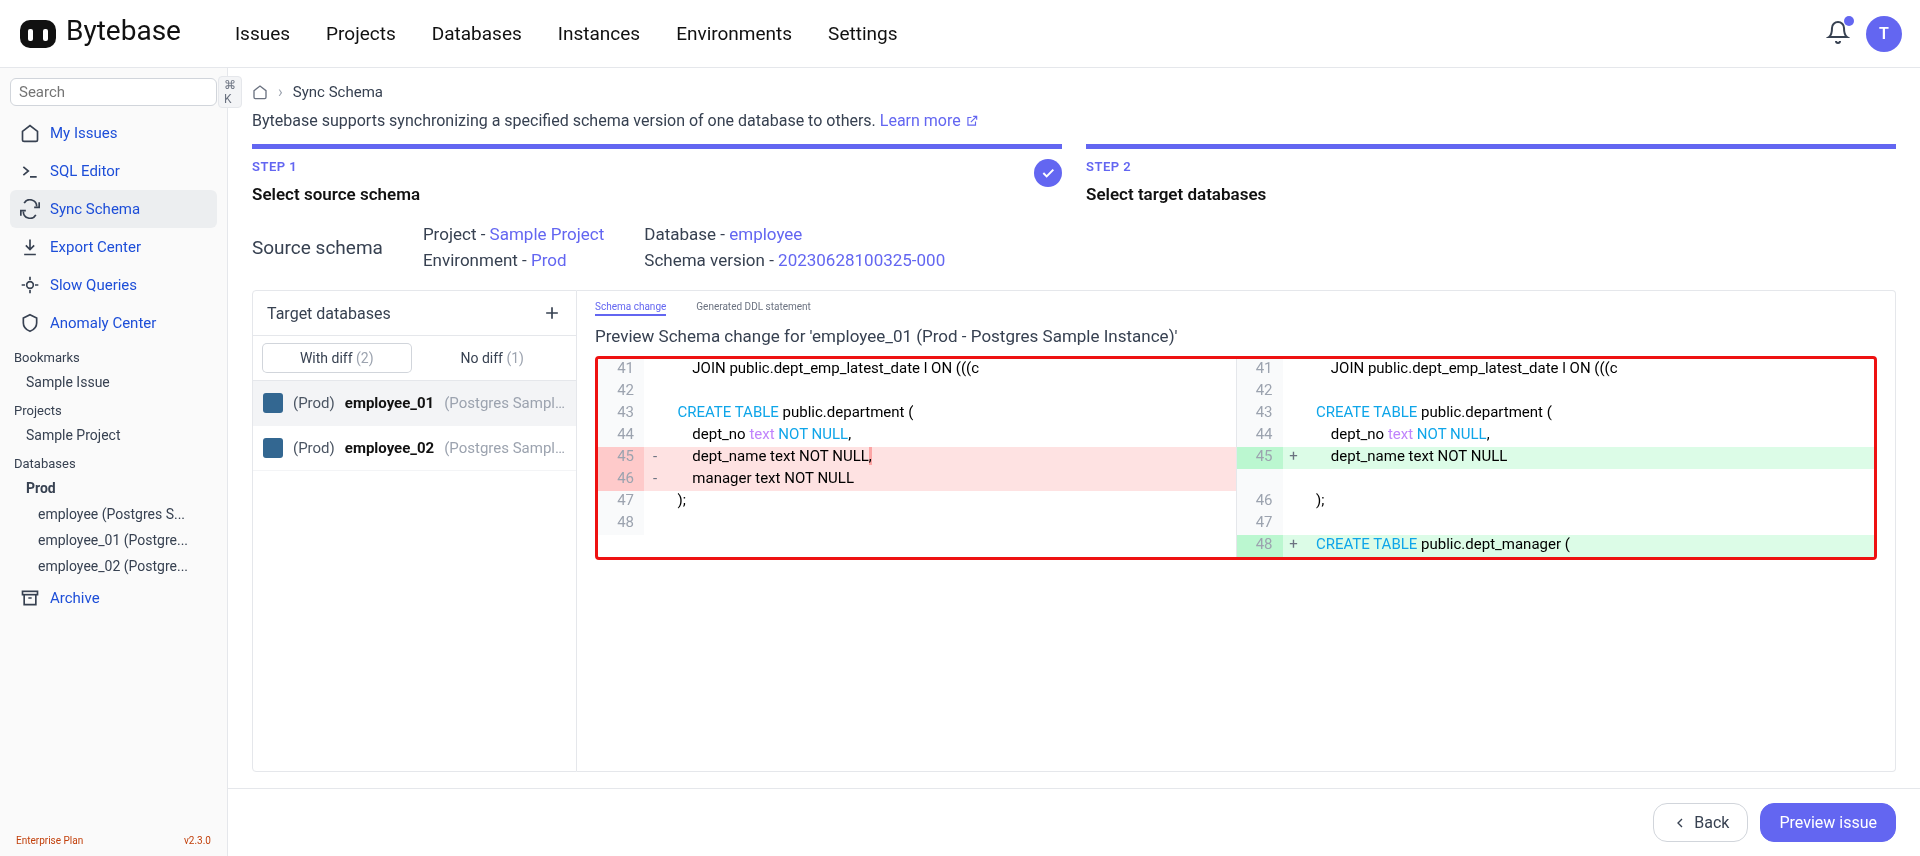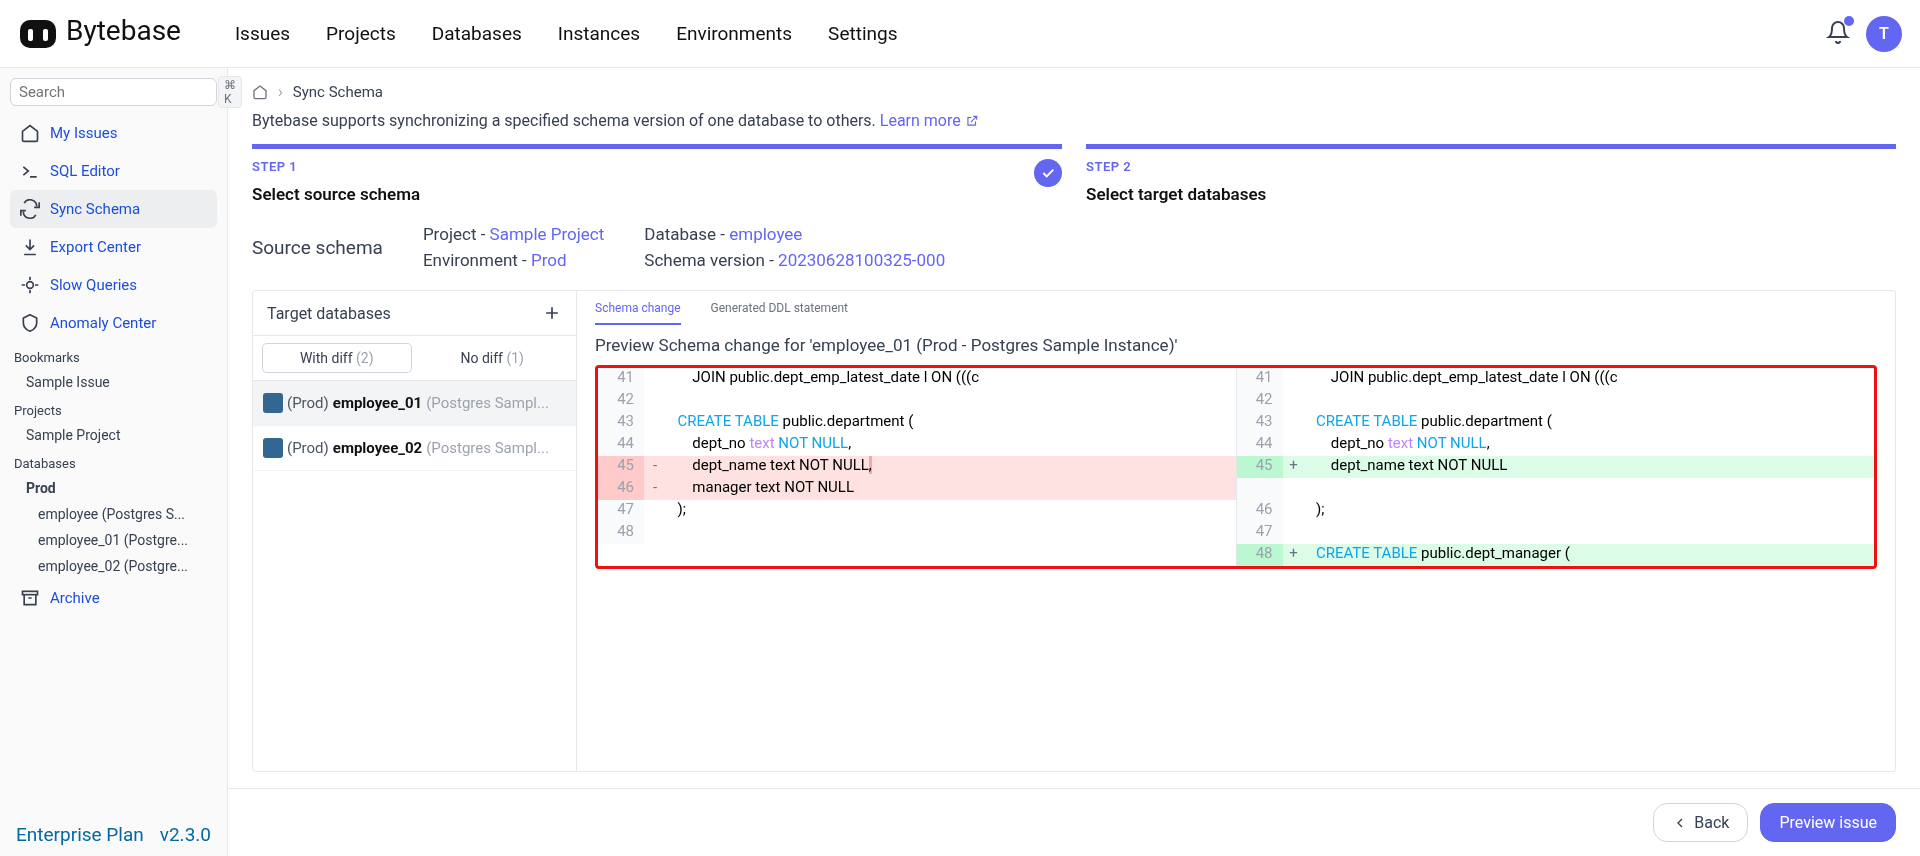--- a/index.html
+++ b/index.html
@@ -18,21 +18,21 @@
 .search{display:flex;align-items:center;height:28px;border:1px solid #d1d5db;border-radius:6px;padding:0 8px;background:#fff;margin-bottom:8px}
 .search input{border:none;outline:none;flex:1;font-size:15px;background:transparent}
 .kbd{font-size:12px;background:#f3f4f6;border:1px solid #e5e7eb;border-radius:4px;padding:1px 5px;color:#6b7280}
 .navitem{display:flex;align-items:center;gap:10px;padding:9px 10px;border-radius:6px;font-size:15px;color:#1d4ed8;cursor:pointer}
 .navitem.active{background:#eceef0}
 .navicon{width:20px;height:20px;flex-shrink:0;color:#374151}
 .section-label{font-size:13px;color:#374151;padding:8px 4px 4px}
 .treeitem{font-size:14px;color:#374151;padding:5px 0 5px 16px;cursor:pointer;white-space:nowrap;overflow:hidden;text-overflow:ellipsis}
 .treeitem.bold{font-weight:700}
 .treeitem.deep{padding-left:28px}
-.sidebar-footer{margin-top:auto;display:flex;justify-content:space-between;font-size:19px;color:#0369a1;padding:8px 6px 0}
+.sidebar-footer{margin-top:auto;display:flex;justify-content:space-between;font-size:10px;color:#c2410c;padding:8px 6px 0}
 .content{flex:1;display:flex;flex-direction:column;min-width:0}
 .breadcrumb{display:flex;align-items:center;gap:10px;padding:14px 24px 6px}
 .crumb-sep{color:#9ca3af}
 .crumb{font-size:15px;color:#374151}
 .subtitle{padding:4px 24px 14px;font-size:16px;color:#374151}
 .subtitle a{color:#6366f1;text-decoration:none}
 .steps{display:flex;gap:24px;padding:0 24px}
 .step{flex:1;border-top:5px solid #6366f1;padding-top:10px;position:relative}
 .step-label{font-size:13px;font-weight:600;color:#6366f1;letter-spacing:.5px}
 .step-title{font-size:17px;font-weight:600;color:#111;margin-top:10px}
@@ -41,29 +41,29 @@
 .schema-col{display:flex;flex-direction:column;gap:6px}
 .kv{font-size:17px;color:#374151}
 .kv a{color:#6366f1;text-decoration:none}
 .workarea{display:flex;flex:1;min-height:0;padding:0 24px 16px;gap:0}
 .targets{width:325px;border:1px solid #e5e7eb;border-radius:4px 0 0 4px;display:flex;flex-direction:column}
 .targets-head{display:flex;align-items:center;justify-content:space-between;padding:12px 14px;font-size:16px;color:#374151}
 .targets-tabs{display:flex;gap:8px;padding:8px 10px;border-top:1px solid #e5e7eb;border-bottom:1px solid #e5e7eb}
 .pill{flex:1;text-align:center;padding:6px;font-size:14px;border-radius:4px;cursor:pointer;color:#374151}
 .pill.active{background:#fff;box-shadow:0 0 0 1px #d1d5db}
 .pill .count{color:#9ca3af}
-.dbrow{display:flex;align-items:center;gap:4px;padding:12px 10px;border-bottom:1px solid #f3f4f6;font-size:15px;cursor:pointer}
+.dbrow{display:flex;align-items:center;gap:10px;padding:12px 10px;border-bottom:1px solid #f3f4f6;font-size:15px;cursor:pointer}
 .dbrow.sel{background:#f3f4f6}
 .pg-icon{width:20px;height:20px;flex-shrink:0;background:#336791;border-radius:3px}
 .envtag{color:#4b5563}
 .dbname{font-weight:700;color:#111}
 .dbinst{color:#9ca3af;white-space:nowrap;overflow:hidden;text-overflow:ellipsis}
 .diffpanel{flex:1;border:1px solid #e5e7eb;border-left:none;border-radius:0 4px 4px 0;display:flex;flex-direction:column;min-width:0}
 .difftabs{display:flex;gap:30px;padding:10px 18px 0}
-.difftab{font-size:12px;color:#6b7280;padding-bottom:8px;cursor:pointer}
+.difftab{font-size:10px;color:#6b7280;padding-bottom:2px;cursor:pointer}
 .difftab.active{color:#6366f1;border-bottom:2px solid #6366f1}
 .preview-title{padding:10px 18px;font-size:17px;color:#374151}
 .diffbox{margin:0 18px 14px;border:3px solid #e11;border-radius:4px;overflow:hidden}
 .diff{display:flex;font-family:ui-monospace,Menlo,Consolas,monospace;font-size:15px}
 .diffcol{flex:1;min-width:0;overflow:hidden}
 .diffcol.left{border-right:1px solid #e5e7eb}
 .diffline{display:flex;min-height:22px;white-space:pre}
 .ln{width:46px;text-align:right;padding-right:10px;color:#9ca3af;background:#f9fafb;flex-shrink:0}
 .gut{width:22px;text-align:center;color:#6b7280;flex-shrink:0}
 .code{flex:1;overflow:hidden;padding-left:4px}

